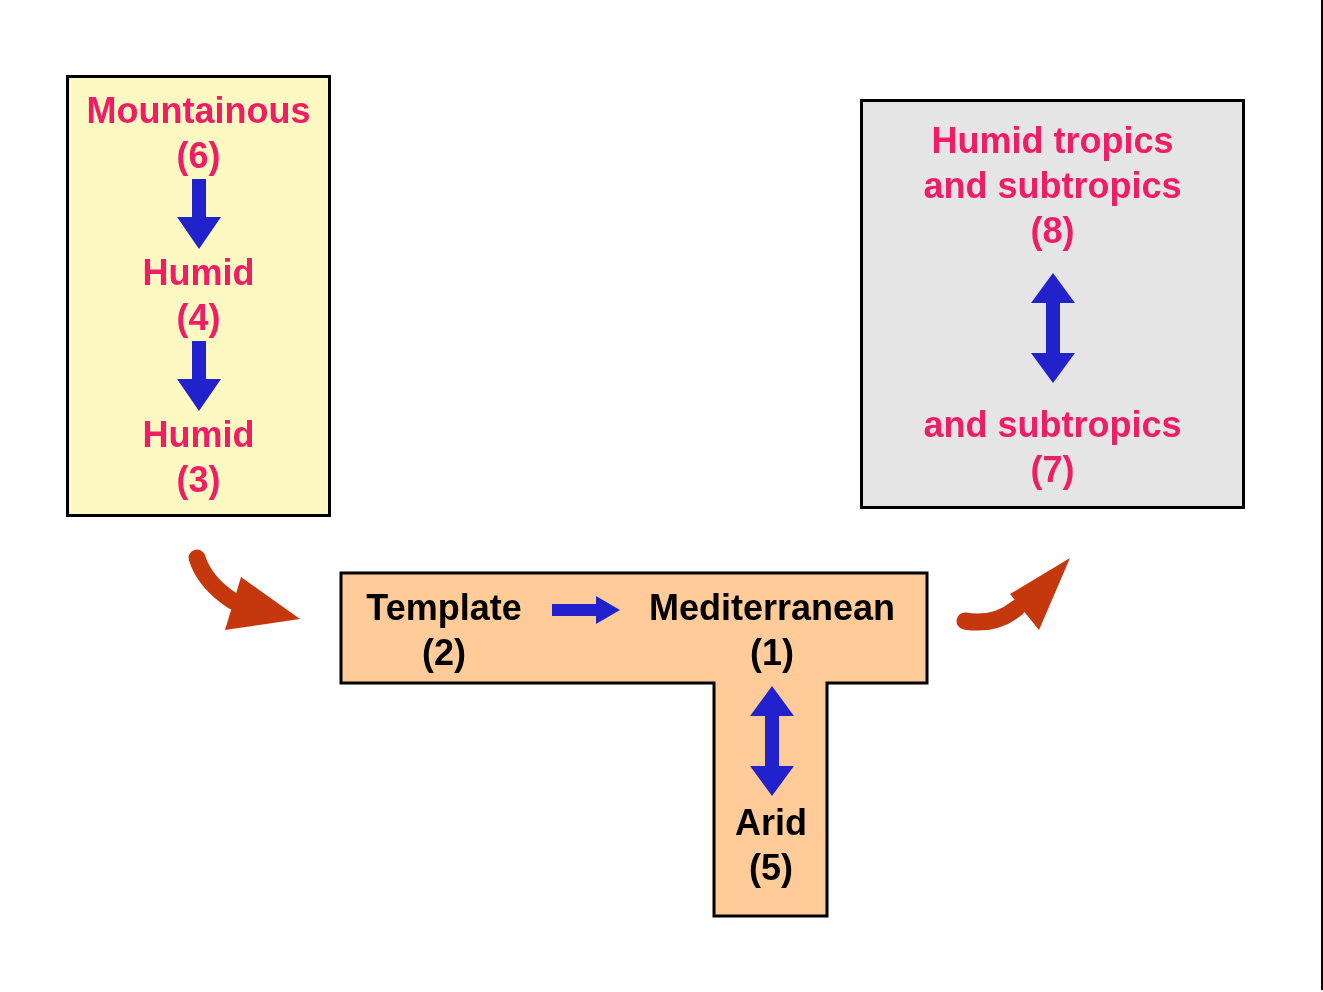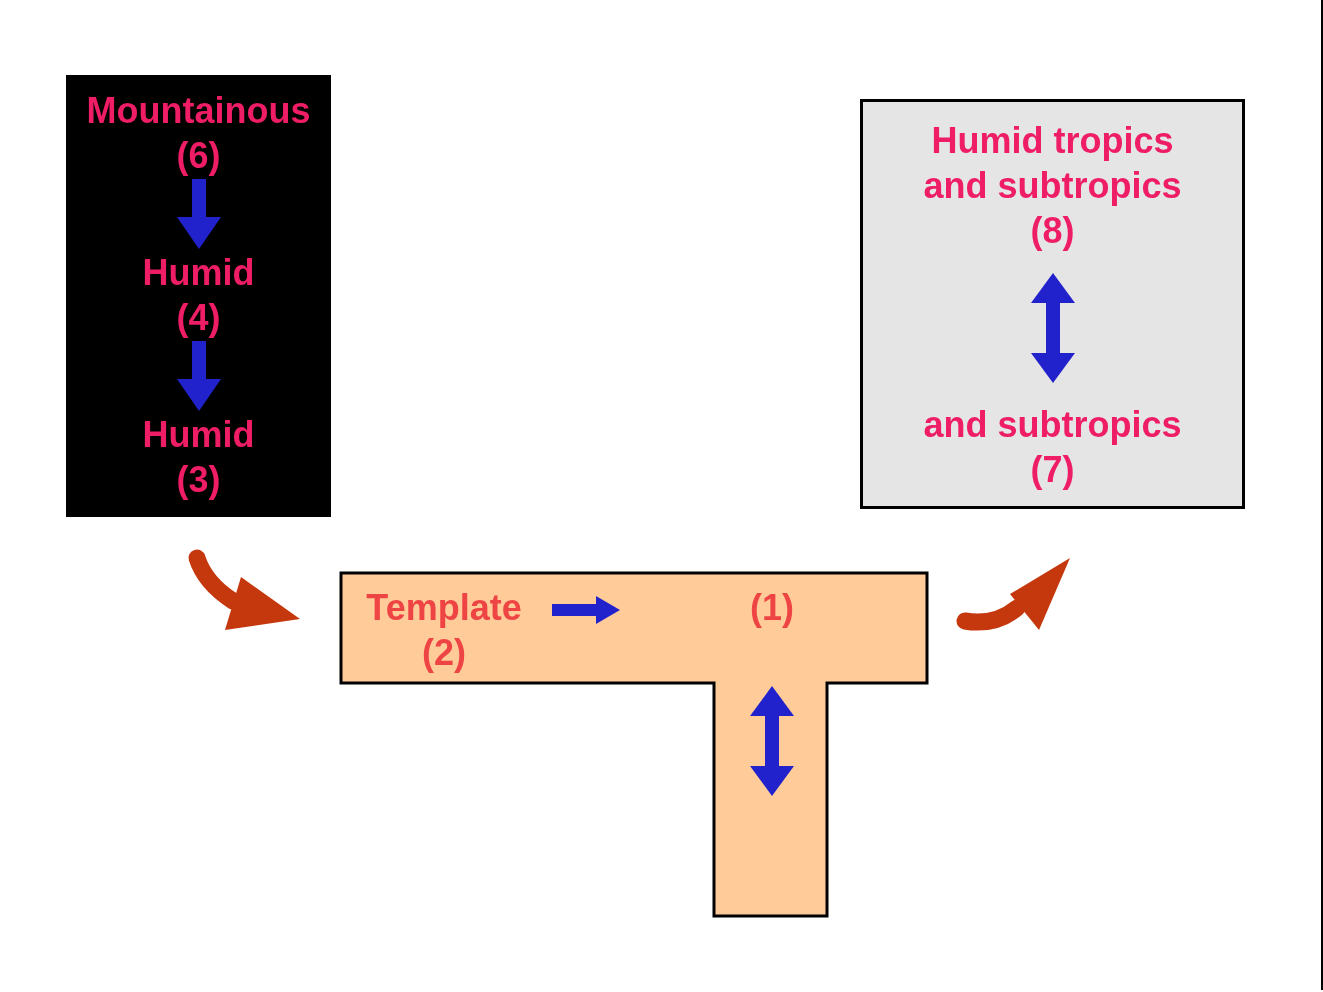--- a/index.html
+++ b/index.html
@@ -17,32 +17,32 @@
     border:3px solid #000000;
     display:flex;
     flex-direction:column;
     align-items:center;
     justify-content:space-between;
     text-align:center;
     color:#EE1D66;
   }
   .cold-box{
     left:66px;top:75px;width:265px;height:442px;
-    background:#000000;
+    background:#fef9c3;
     padding:10px 0 12px 0;
   }
   .tropics-box{
     left:860px;top:99px;width:385px;height:410px;
     background:#e5e5e5;
     padding:16px 0 14px 0;
   }
   .tline{font-size:36px;line-height:45px;white-space:nowrap;}
   .tblock{display:block;}
   .abs{position:absolute;}
-  .center-text{text-align:center;color:#ef4444;}
+  .center-text{text-align:center;color:#000000;}
   svg{display:block;}
   .edge-line{
     position:absolute;
     right:0;top:0;width:2px;height:990px;
     background:#000000;
   }
 </style>
 </head>
 <body>
 
@@ -106,31 +106,36 @@
   </div>
 
   <span class="abs" style="left:552px;top:596px;">
     <svg width="68" height="28" viewBox="0 0 68 28">
       <rect x="0" y="8" width="45" height="12" fill="#2222CC"></rect>
       <polygon points="44,0 68,14 44,28" fill="#2222CC"></polygon>
     </svg>
   </span>
 
   <div class="abs center-text" style="left:620px;top:585px;width:304px;">
+    <div class="tline">Mediterranean</div>
     <div class="tline">(1)</div>
   </div>
 
   <span class="abs" style="left:749px;top:686px;">
     <svg width="46" height="110" viewBox="0 0 46 110">
       <polygon points="23,0 1,30 45,30" fill="#2222CC"></polygon>
       <rect x="16" y="27" width="14" height="56" fill="#2222CC"></rect>
       <polygon points="23,110 1,80 45,80" fill="#2222CC"></polygon>
     </svg>
   </span>
 
+  <div class="abs center-text" style="left:671px;top:800px;width:200px;">
+    <div class="tline">Arid</div>
+    <div class="tline">(5)</div>
+  </div>
 
   <span class="abs" style="left:175px;top:535px;">
     <svg width="135" height="100" viewBox="0 0 135 100">
       <path d="M 22 23 Q 30 48 58 66" fill="none" stroke="#C5380E" stroke-width="17" stroke-linecap="round"></path>
       <polygon points="66,42 125,84 50,95" fill="#C5380E"></polygon>
     </svg>
   </span>
 
   <span class="abs" style="left:955px;top:548px;">
     <svg width="125" height="92" viewBox="0 0 125 92">

